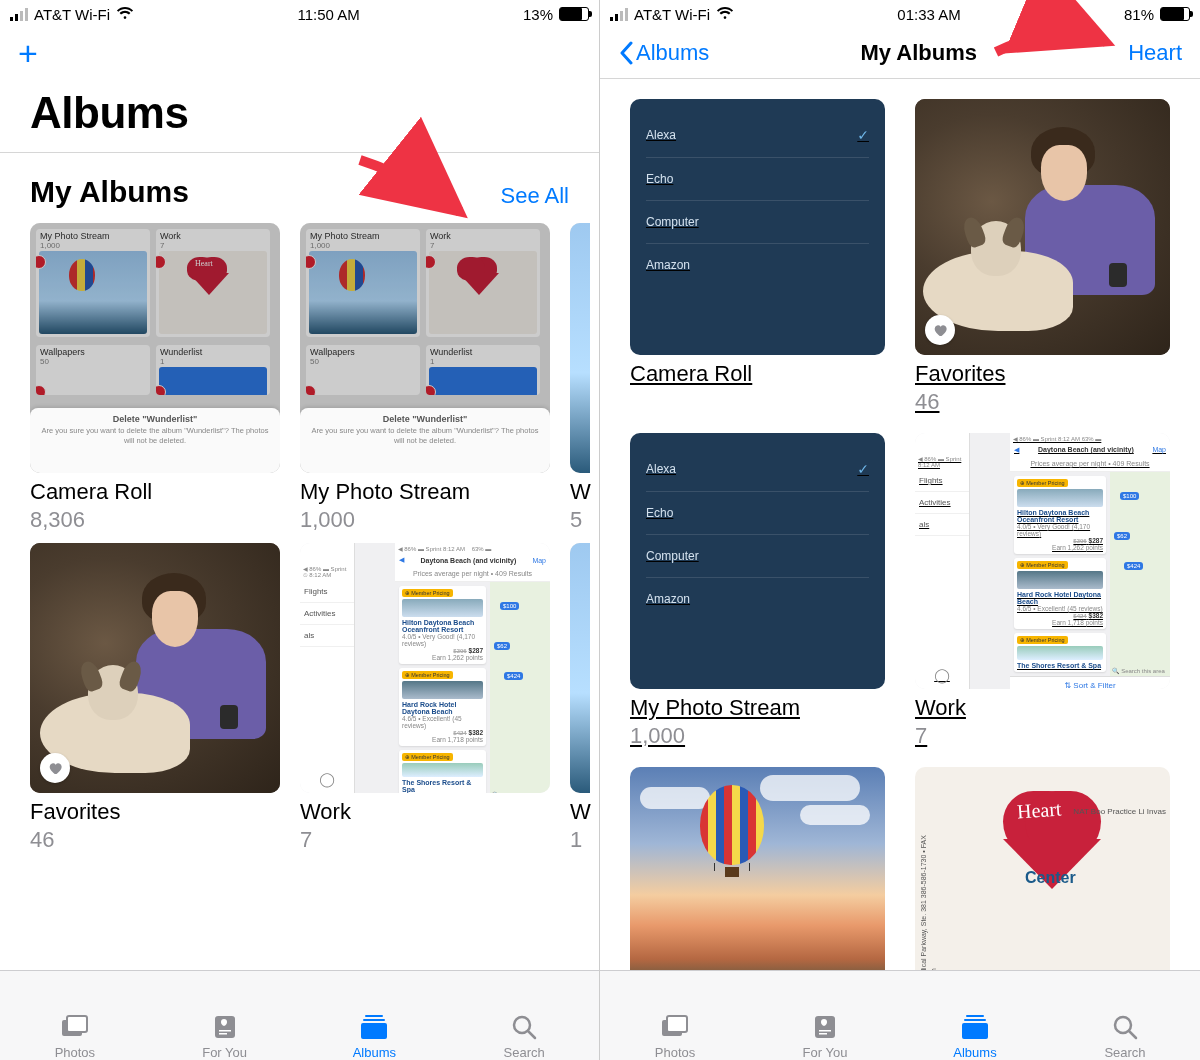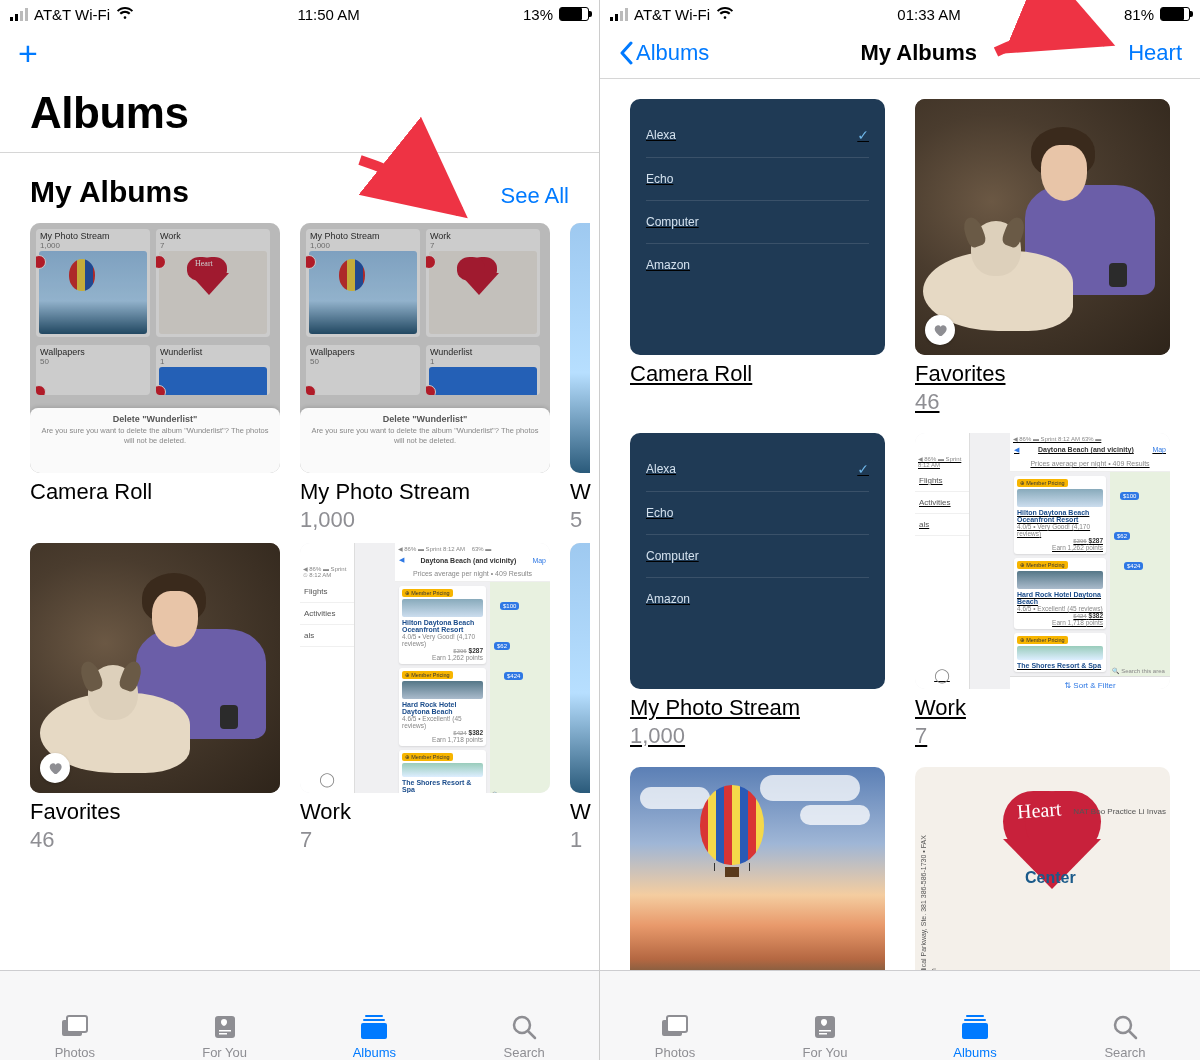--- a/index.html
+++ b/index.html
@@ -186,20 +186,21 @@
               <div class="red-dot" style="bottom:-4px;left:-4px"></div>
             </div>
           </div>
           <div class="overlay-dim"></div>
           <div class="dialog-sheet">
             <div class="dt">Delete "Wunderlist"</div>
             <div class="ds">Are you sure you want to delete the album "Wunderlist"? The photos will not be deleted.</div>
           </div>
         </div>
         <div class="album-name">Camera Roll</div>
+        <div class="album-count">8,306</div>
       </div>
 
       <div class="album">
         <div class="thumb">
           <div class="mini-grid">
             <div class="mini-tile" style="top:6px;left:6px;width:114px;height:108px;background:#fff;">
               <span class="lbl">My Photo Stream</span>
                   <span class="cnt">1,000</span>
               <div class="balloon-sky" style="position:absolute;top:22px;left:3px;right:3px;bottom:3px;border-radius:3px;">
                     <div class="balloon" style="top:8px;left:30px;width:26px;height:32px;">

